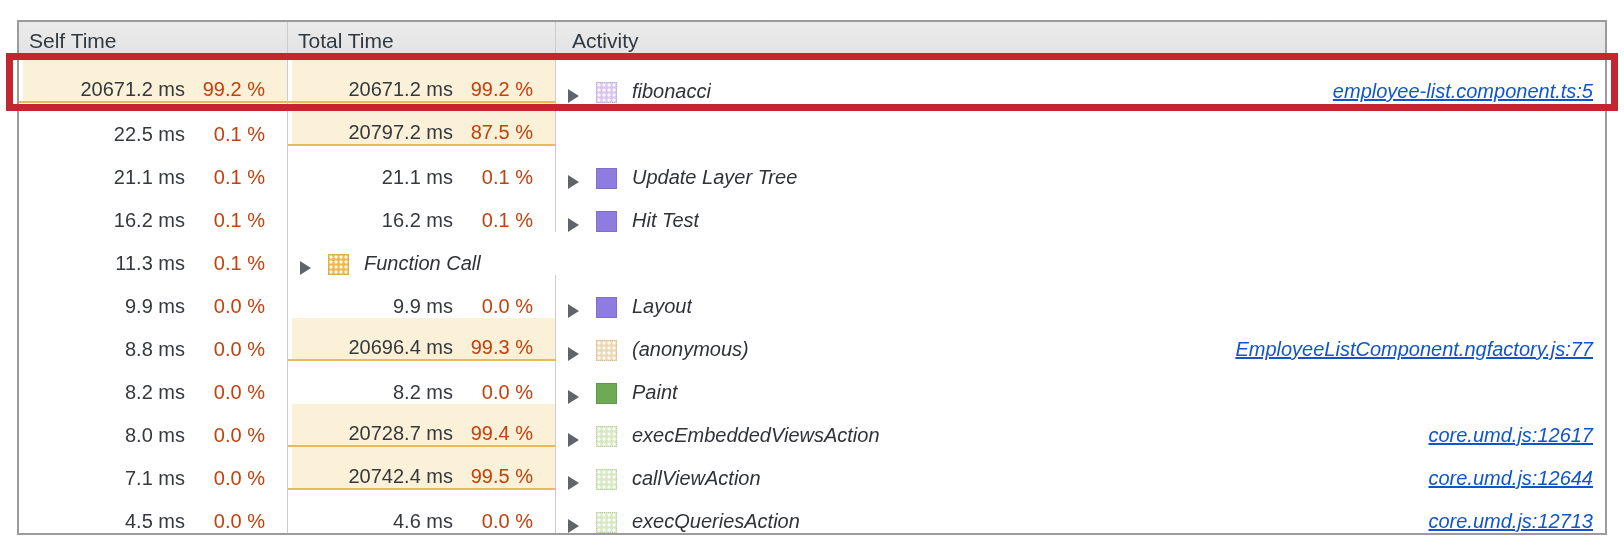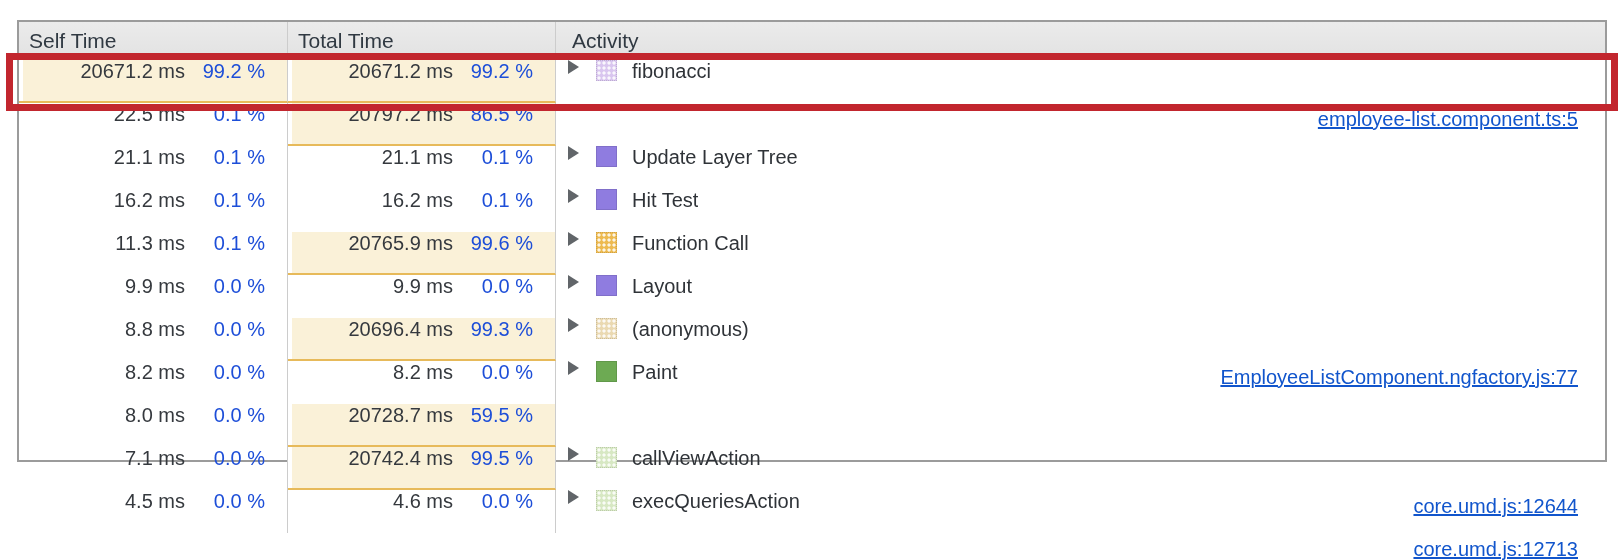--- a/index.html
+++ b/index.html
@@ -8,21 +8,21 @@
     width: 1624px; height: 560px;
     background: #ffffff;
     font-family: "Liberation Sans", sans-serif;
     overflow: hidden;
   }
   .stage { position: relative; width: 1624px; height: 560px; }
 
   .datagrid {
     position: absolute;
     left: 17px; top: 20px;
-    width: 1590px; height: 442px;
+    width: 1590px; height: 515px;
     border: 2px solid #9b9b9b;
     background: #ffffff;
   }
 
   .dg-header {
     display: grid;
     grid-template-columns: 269px 268px 1fr;
     height: 38px;
     background: linear-gradient(#ebebeb, #e2e2e2);
     border-bottom: 1px solid #c2c2c2;
@@ -36,46 +36,47 @@
   }
   .hcell.divider { border-right: 1px solid #cccccc; }
   .hcell.activity-h { padding-left: 16px; }
 
   .dg-row {
     display: grid;
     grid-template-columns: 269px 268px 1fr;
     height: 43px;
   }
 
-  .cell { display: flex; align-items: flex-start; height: 43px; }
+  .cell { display: flex; align-items: flex-end; height: 43px; }
   .cell.divider { border-right: 1px solid #cccccc; }
 
   .cell.num {
     justify-content: flex-end;
     padding-right: 22px;
     font-size: 20px;
     color: #35393e;
     white-space: nowrap;
   }
   .cell.num .pct {
     width: 80px;
     text-align: right;
-    color: #1d4ed8;
+    color: #c2410c;
   }
   .cell.num.heavy {
     background-color: var(--heavy-bg, #faf1d8);
     border-bottom: 2px solid var(--heavy-border, #e7ba5a);
     box-shadow: inset 4px 0 0 #ffffff;
   }
 
   .cell.activity {
-    padding: 0 27px 0 12px;
+    padding: 0 12px 0 12px;
     font-size: 20px;
     color: #2f3338;
     white-space: nowrap;
+    font-style: italic;
   }
   .tri {
     width: 0; height: 0;
     border-left: 11px solid #616569;
     border-top: 7px solid transparent;
     border-bottom: 7px solid transparent;
     margin-right: 17px;
     flex: 0 0 auto;
     cursor: pointer;
   }
@@ -142,21 +143,21 @@
       <a class="srclink" href="#">employee-list.component.ts:5</a>
     </div>
   </div>
         <div class="dg-row">
     <div class="cell num divider">
       <span class="time">22.5 ms</span>
       <span class="pct">0.1 %</span>
     </div>
     <div class="cell num divider heavy">
       <span class="time">20797.2 ms</span>
-      <span class="pct">86.5 %</span>
+      <span class="pct">87.5 %</span>
     </div>
   </div>
         <div class="dg-row">
     <div class="cell num divider">
       <span class="time">21.1 ms</span>
       <span class="pct">0.1 %</span>
     </div>
     <div class="cell num divider">
       <span class="time">21.1 ms</span>
       <span class="pct">0.1 %</span>
@@ -181,24 +182,20 @@
       <span class="tri"></span>
       <span class="swatch" style="background-color: rgb(143, 124, 224);"></span>
       <span class="act-label">Hit Test</span>
 
     </div>
   </div>
         <div class="dg-row">
     <div class="cell num divider">
       <span class="time">11.3 ms</span>
       <span class="pct">0.1 %</span>
-    </div>
-    <div class="cell num divider heavy">
-      <span class="time">20765.9 ms</span>
-      <span class="pct">99.6 %</span>
     </div>
     <div class="cell activity">
       <span class="tri"></span>
       <span class="swatch textured" style="background-color: rgb(237, 186, 80);"></span>
       <span class="act-label">Function Call</span>
 
     </div>
   </div>
         <div class="dg-row">
     <div class="cell num divider">
@@ -248,21 +245,27 @@
 
     </div>
   </div>
         <div class="dg-row">
     <div class="cell num divider">
       <span class="time">8.0 ms</span>
       <span class="pct">0.0 %</span>
     </div>
     <div class="cell num divider heavy">
       <span class="time">20728.7 ms</span>
-      <span class="pct">59.5 %</span>
+      <span class="pct">99.4 %</span>
+    </div>
+    <div class="cell activity">
+      <span class="tri"></span>
+      <span class="swatch textured" style="background-color: rgb(215, 232, 195);"></span>
+      <span class="act-label">execEmbeddedViewsAction</span>
+      <a class="srclink" href="#">core.umd.js:12617</a>
     </div>
   </div>
         <div class="dg-row">
     <div class="cell num divider">
       <span class="time">7.1 ms</span>
       <span class="pct">0.0 %</span>
     </div>
     <div class="cell num divider heavy">
       <span class="time">20742.4 ms</span>
       <span class="pct">99.5 %</span>

